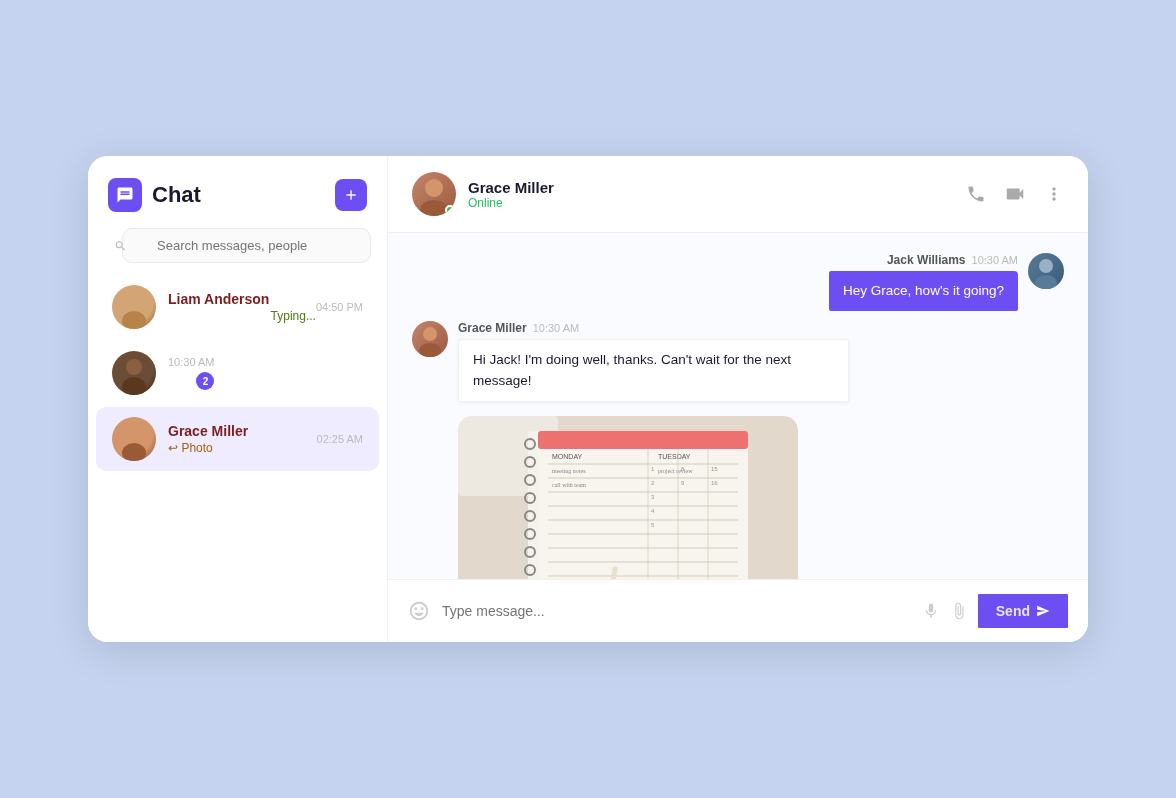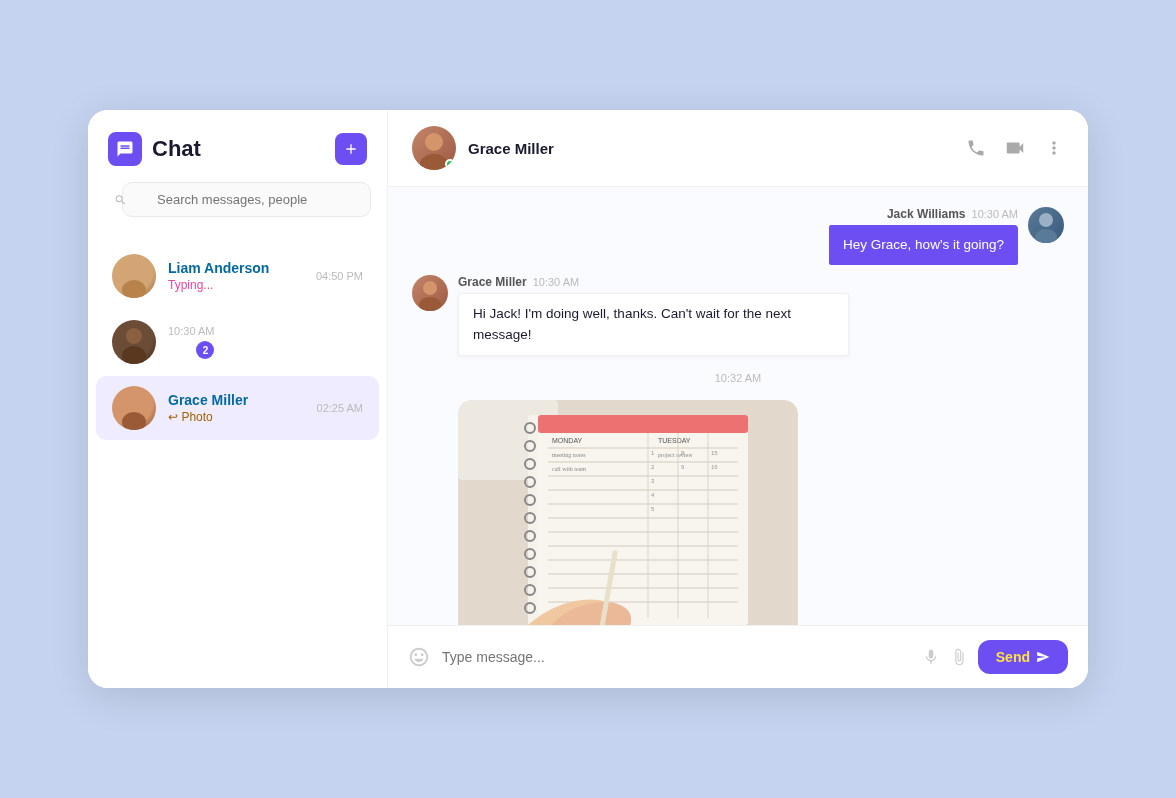--- a/index.html
+++ b/index.html
@@ -7,21 +7,21 @@
       background: #c5d3f0;
       width: 1176px;
       height: 798px;
       display: flex;
       align-items: center;
       justify-content: center;
       font-family: -apple-system, BlinkMacSystemFont, 'Segoe UI', sans-serif;
     }
     .app-container {
       width: 1000px;
-      height: 578px;
+      height: 486px;
       background: #fff;
       border-radius: 20px;
       display: flex;
       overflow: hidden;
       box-shadow: 0 8px 40px rgba(0,0,0,0.12);
     }
     
     .sidebar {
       width: 300px;
       min-width: 300px;
@@ -65,21 +65,21 @@
       border-radius: 8px;
       color: #fff;
       font-size: 20px;
       cursor: pointer;
       display: flex;
       align-items: center;
       justify-content: center;
       line-height: 1;
     }
     .search-box {
-      margin: 0 16px 25px;
+      margin: 0 16px 10px;
       position: relative;
       padding-left: 18px;
     }
     .search-box input {
       width: 100%;
       padding: 9px 12px 9px 34px;
       border: 1.5px solid #e8e8f0;
       border-radius: 10px;
       font-size: 13px;
       color: #888;
@@ -138,35 +138,36 @@
       bottom: 1px;
       right: 1px;
     }
     .contact-info {
       flex: 1;
       min-width: 0;
     }
     .contact-name {
       font-size: 14px;
       font-weight: 600;
-      color: #0369a1;
+      color: #7f1d1d;
       margin-bottom: 2px;
     }
     .contact-preview {
       font-size: 12px;
       color: #aaa;
       white-space: nowrap;
       overflow: hidden;
       text-overflow: ellipsis;
       display: flex;
       align-items: center;
       gap: 3px;
     }
     .contact-preview.typing {
-      color: #ec4899;
+      color: #4d7c0f;
+      justify-content: flex-end;
     }
     .contact-preview.photo-preview {
       color: #a16207;
     }
     .contact-meta {
       display: flex;
       flex-direction: column;
       align-items: flex-end;
       gap: 4px;
     }
@@ -365,22 +366,22 @@
       border: none;
       cursor: pointer;
       color: #bbb;
       font-size: 16px;
       display: flex;
       align-items: center;
     }
     .send-btn {
       background: #6c4ef2;
       border: none;
-      border-radius: 12px;
-      color: #fde047;
+      border-radius: 1px;
+      color: #e5e5e5;
       padding: 9px 18px;
       font-size: 14px;
       font-weight: 600;
       cursor: pointer;
       display: flex;
       align-items: center;
       gap: 6px;
     }
     
     svg { display: block; }
@@ -500,20 +501,21 @@
     <div class="chat-header">
       <div class="chat-header-avatar">
         <div class="online-dot"></div>
         <svg width="44" height="44" viewBox="0 0 44 44">
           <circle cx="22" cy="16" r="9" fill="#d4956a"></circle>
           <ellipse cx="22" cy="38" rx="14" ry="10" fill="#9a5a38"></ellipse>
         </svg>
       </div>
       <div class="chat-header-info">
         <div class="chat-header-name">Grace Miller</div>
+        <div class="chat-header-status">Online</div>
       </div>
       <div class="chat-header-actions">
         <button class="header-action-btn">
           <svg width="20" height="20" viewBox="0 0 24 24" fill="#aaa">
             <path d="M6.62 10.79c1.44 2.83 3.76 5.14 6.59 6.59l2.2-2.2c.27-.27.67-.36 1.02-.24 1.12.37 2.33.57 3.57.57.55 0 1 .45 1 1V20c0 .55-.45 1-1 1-9.39 0-17-7.61-17-17 0-.55.45-1 1-1h3.5c.55 0 1 .45 1 1 0 1.25.2 2.45.57 3.57.11.35.03.74-.25 1.02l-2.2 2.2z"></path>
           </svg>
         </button>
         <button class="header-action-btn">
           <svg width="22" height="22" viewBox="0 0 24 24" fill="#aaa">
             <path d="M17 10.5V7c0-.55-.45-1-1-1H4c-.55 0-1 .45-1 1v10c0 .55.45 1 1 1h12c.55 0 1-.45 1-1v-3.5l4 4v-11l-4 4z"></path>
@@ -554,21 +556,20 @@
         </div>
         <div class="msg-content">
           <div class="msg-meta">
             <span class="msg-name">Grace Miller</span>
             <span class="msg-time">10:30 AM</span>
           </div>
           <div class="msg-bubble incoming">Hi Jack! I'm doing well, thanks. Can't wait for the next message!</div>
         </div>
       </div>
 
-      <div class="timestamp-label">10:32 AM</div>
 
       <div class="msg-row">
         <div class="msg-avatar grace-avatar" style="visibility:hidden;">
           <svg width="36" height="36" viewBox="0 0 36 36">
             <circle cx="18" cy="13" r="7" fill="#d4956a"></circle>
             <ellipse cx="18" cy="30" rx="11" ry="8" fill="#9a5a38"></ellipse>
           </svg>
         </div>
         <div class="msg-content" style="max-width:70%;">
           <div class="msg-image">

